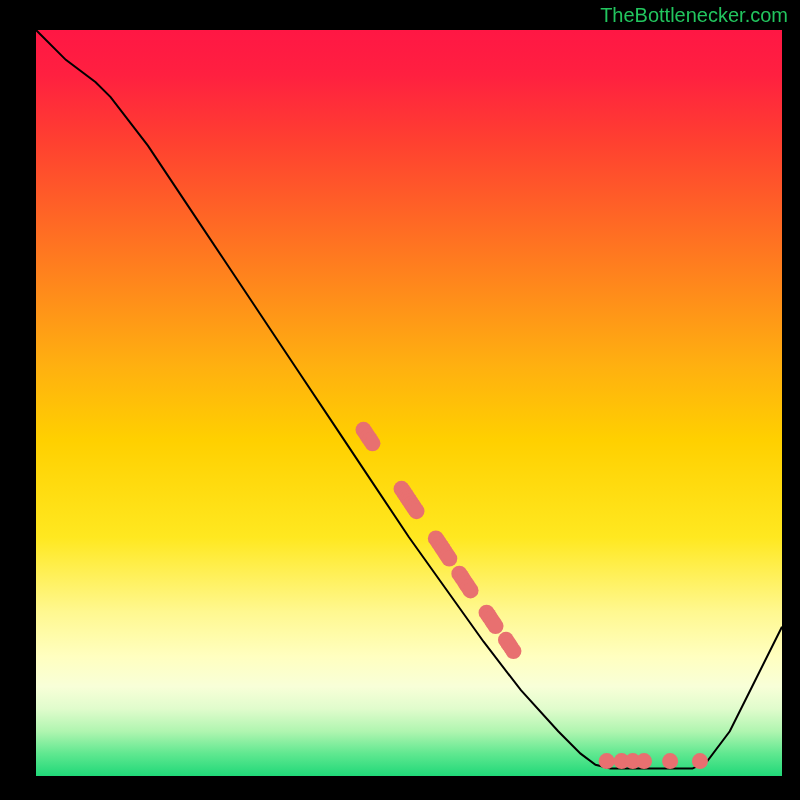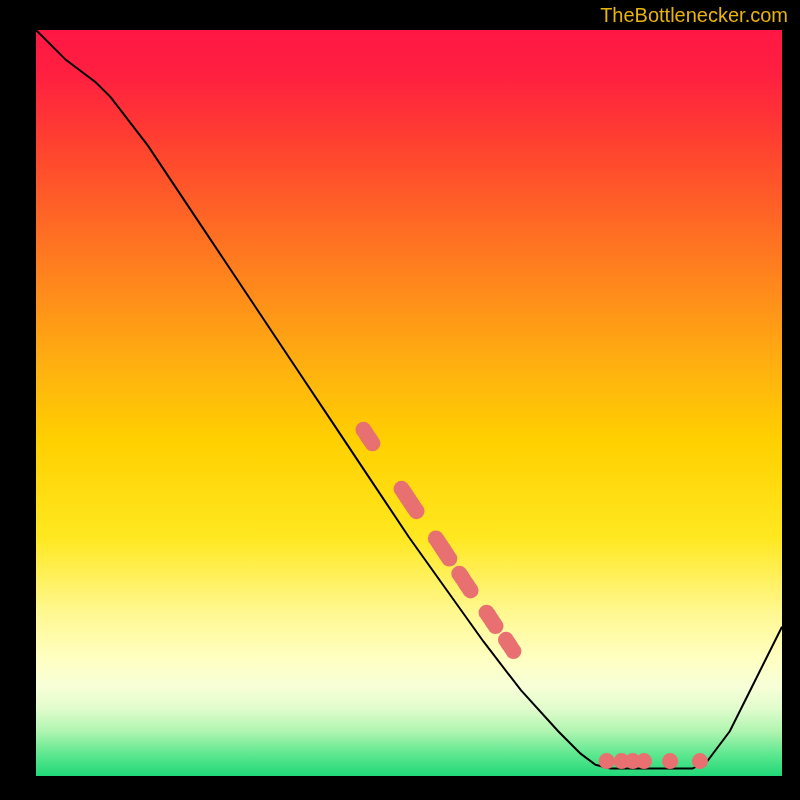--- a/index.html
+++ b/index.html
@@ -13,21 +13,21 @@
   .container {
     width: 800px;
     height: 800px;
     background: #000;
     position: relative;
   }
   .watermark {
     position: absolute;
     top: 4px;
     right: 12px;
-    color: #eab308;
+    color: #22c55e;
     font-family: Arial, sans-serif;
     font-size: 20px;
     z-index: 10;
   }
   svg {
     display: block;
   }
 </style>
 </head>
 <body>

